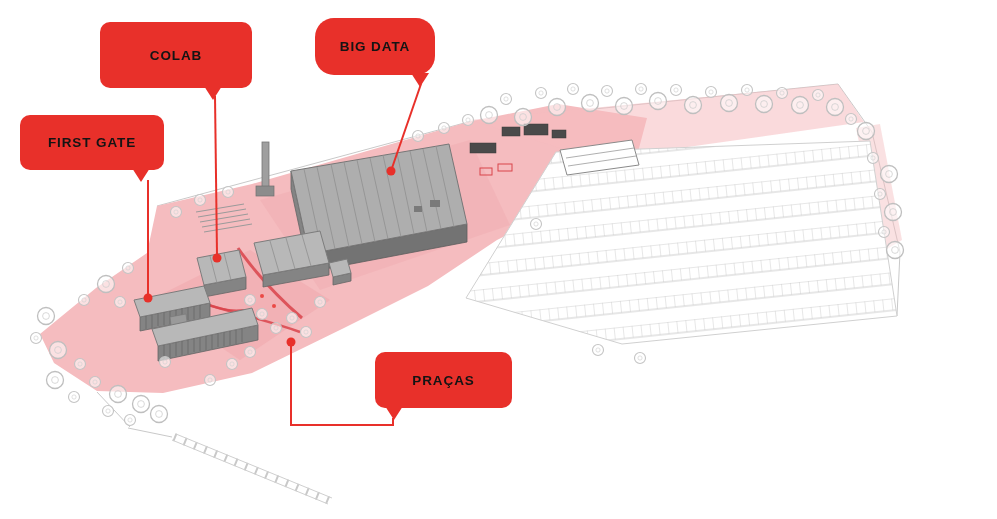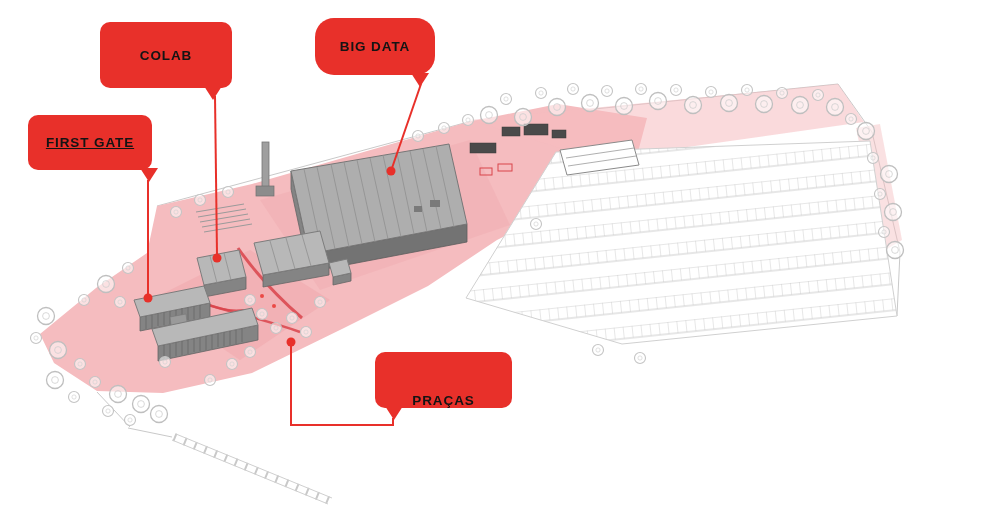--- a/index.html
+++ b/index.html
@@ -273,33 +273,33 @@
       <circle class="dot" cx="391" cy="171" r="4.5"></circle>
 
       <line class="leader" x1="148" y1="180" x2="148" y2="294"></line>
       <circle class="dot" cx="148" cy="298" r="4.5"></circle>
 
       <polyline class="leader" points="393,418 393,425 291,425 291,346"></polyline>
       <circle class="dot" cx="291" cy="342" r="4.5"></circle>
     </g>
   </svg>
 
-  <div class="callout" style="left:28px;top:115px;width:124px;height:55px;text-decoration:underline;">
+  <div class="callout" style="left:20px;top:115px;width:144px;height:55px;">
     <span>FIRST GATE</span>
     <div class="tail" style="left:112px;"></div>
   </div>
 
-  <div class="callout" style="left:100px;top:22px;width:132px;height:66px;">
+  <div class="callout" style="left:100px;top:22px;width:152px;height:66px;">
     <span>COLAB</span>
     <div class="tail" style="left:104px;"></div>
   </div>
 
   <div class="callout" style="left:315px;top:18px;width:120px;height:57px;border-radius:19px;">
     <span>BIG DATA</span>
     <div class="tail" style="left:96px;"></div>
   </div>
 
-  <div class="callout" style="left:375px;top:352px;width:137px;height:56px;align-items:flex-end;">
+  <div class="callout" style="left:375px;top:352px;width:137px;height:56px;">
     <span>PRAÇAS</span>
     <div class="tail" style="left:10px;"></div>
   </div>
 
 </div>
 
 </body></html>

